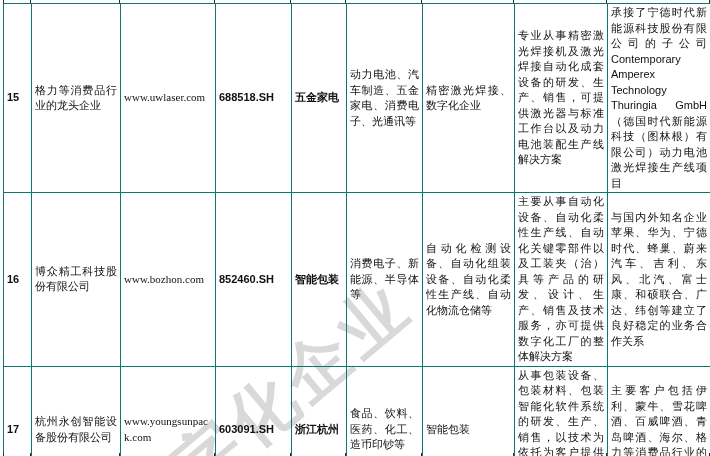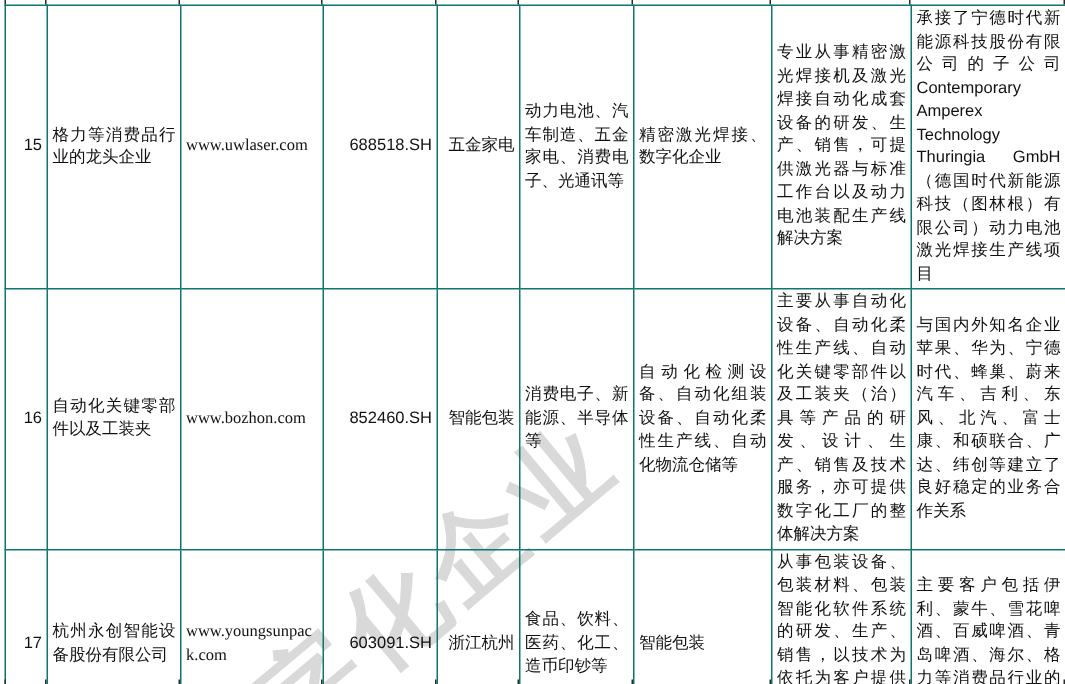--- a/index.html
+++ b/index.html
@@ -8,21 +8,21 @@
   
   .wm-text{position:absolute;left:100px;top:490px;transform:rotate(-40deg);transform-origin:0 0;
            font-size:66px;letter-spacing:5px;font-weight:bold;white-space:nowrap;z-index:1;}
   .wm-slash{position:absolute;left:393px;top:272px;width:15px;height:205px;background:#ffffff;
             transform:rotate(32deg);z-index:2;}
   
   table.grid{position:absolute;left:3px;top:3px;width:707px;table-layout:fixed;
              border-collapse:collapse;z-index:3;background:transparent;}
   table.grid td{border:1px solid #0f766e;vertical-align:middle;font-size:11px;
                 line-height:15.5px;padding:1px 3px;background:transparent;overflow:hidden;}
-  td.center{text-align:right;}
+  td.center{text-align:left;font-weight:bold;}
   td.j{text-align:justify;}
   td.url{word-break:break-all;padding-left:4px;font-family:Liberation Serif, serif;}
   td.name{padding-left:4px;text-align:justify;}
   
   .stub{position:absolute;width:1px;height:3px;background:#2b2b2b;z-index:4;}
   .stub.top{top:0;} .stub.bot{bottom:0;}
 </style>
 </head>
 <body>
 
@@ -50,21 +50,21 @@
         <td class="url">www.uwlaser.com</td>
         <td class="center">688518.SH</td>
         <td class="center">五金家电</td>
         <td class="j">动力电池、汽车制造、五金家电、消费电子、光通讯等</td>
         <td class="j">精密激光焊接、数字化企业</td>
         <td class="j">专业从事精密激光焊接机及激光焊接自动化成套设备的研发、生产、销售，可提供激光器与标准工作台以及动力电池装配生产线解决方案</td>
         <td class="j">承接了宁德时代新能源科技股份有限公司的子公司 Contemporary Amperex Technology Thuringia GmbH（德国时代新能源科技（图林根）有限公司）动力电池激光焊接生产线项目</td>
       </tr>
       <tr style="height:164px">
         <td class="center">16</td>
-        <td class="name">自动化关键零部件以及工装夹</td>
+        <td class="name">博众精工科技股份有限公司</td>
         <td class="url">www.bozhon.com</td>
         <td class="center">852460.SH</td>
         <td class="center">智能包装</td>
         <td class="j">消费电子、新能源、半导体等</td>
         <td class="j">自动化检测设备、自动化组装设备、自动化柔性生产线、自动化物流仓储等</td>
         <td class="j">主要从事自动化设备、自动化柔性生产线、自动化关键零部件以及工装夹（治）具等产品的研发、设计、生产、销售及技术服务，亦可提供数字化工厂的整体解决方案</td>
         <td class="j">与国内外知名企业苹果、华为、宁德时代、蜂巢、蔚来汽车、吉利、东风、北汽、富士康、和硕联合、广达、纬创等建立了良好稳定的业务合作关系</td>
       </tr>
       <tr style="height:109px">
         <td class="center">17</td>

